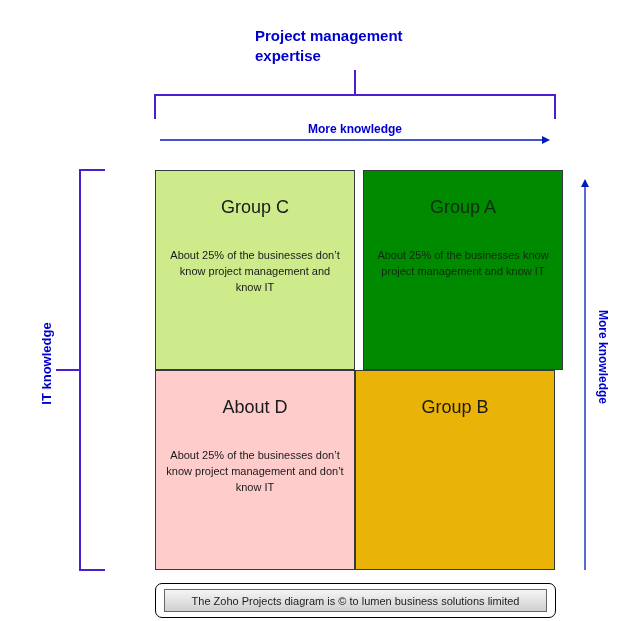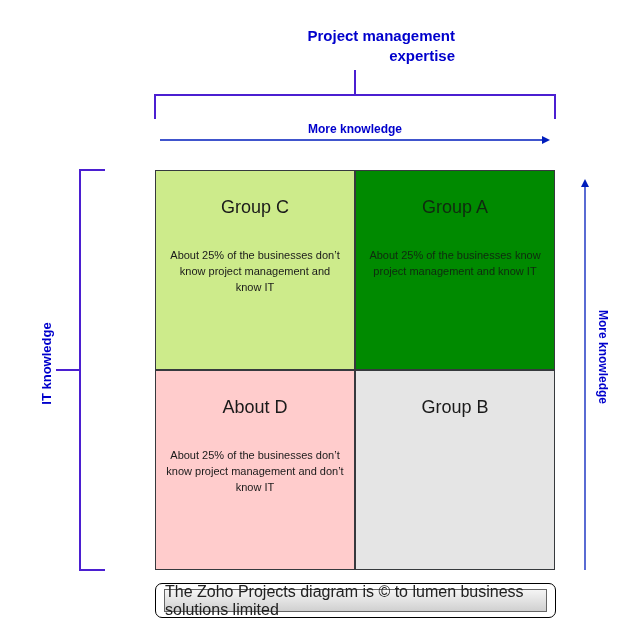--- a/index.html
+++ b/index.html
@@ -1,39 +1,39 @@
 <!DOCTYPE html>
 <html><head>
   <meta charset="utf-8">
   <style>
     html, body { margin:0; padding:0; background:#ffffff; }
     body { width:637px; height:621px; position:relative; overflow:hidden;
            font-family:"Liberation Sans", sans-serif; }
     .abs { position:absolute; }
     .blue-label { color:#0000cc; font-weight:bold; }
-    .title { left:255px; top:26px; width:200px; text-align:right; font-size:15px; line-height:20px; }
+    .title { left:255px; top:26px; width:200px; text-align:left; font-size:15px; line-height:20px; }
     .top-more { left:155px; top:122px; width:400px; text-align:center; font-size:12px; }
     svg.overlay { position:absolute; left:0; top:0; }
     .quad { position:absolute; width:200px; height:200px; box-sizing:border-box; border:1px solid #36393d;
             color:#1a1a1a; text-align:center; }
     .quad .gtitle { position:absolute; left:0; right:0; top:26px; font-size:18px; }
     .quad .gdesc { position:absolute; left:10px; right:10px; top:76px; font-size:11px; line-height:16px; }
     #qC { left:155px; top:170px; background:#cdeb8b; }
     #qA { left:355px; top:170px; background:#008a00; }
     #qD { left:155px; top:370px; background:#ffcccc; }
     #qB { left:355px; top:370px; background:#ffff88; }
     #qA .gtitle, #qA .gdesc { color:#0f2a0f; }
     .it-label { left:-14px; top:355px; width:120px; text-align:center; font-size:13px; line-height:17px;
                 transform:rotate(-90deg); transform-origin:center center; }
     .right-more { left:548px; top:350px; width:110px; text-align:center; font-size:12px;
                   transform:rotate(90deg); transform-origin:center center; }
     .footer-outer { left:155px; top:583px; width:401px; height:35px; box-sizing:border-box;
                     border:1px solid #000; border-radius:7px; background:#fff; }
     .footer-inner { position:absolute; left:8px; top:5px; right:8px; bottom:5px; border:1px solid #666;
-                    background:linear-gradient(#f5f5f5,#d0d0d0); font-size:16px; color:#222;
+                    background:linear-gradient(#f5f5f5,#d0d0d0); font-size:11px; color:#222;
                     display:flex; align-items:center; justify-content:center; }
   </style>
 </head>
 <body>
 
 <div class="abs blue-label title" style="color: rgb(0, 0, 204);">Project management expertise</div>
 <div class="abs blue-label top-more" style="color: rgb(0, 0, 204);">More knowledge</div>
 
 <svg class="overlay" width="637" height="621">
   <g stroke="#4b1fd1" stroke-width="2" fill="none">
@@ -54,27 +54,27 @@
   </g>
 </svg>
 
 <div class="abs blue-label it-label" style="color: rgb(0, 0, 204);">IT knowledge</div>
 <div class="abs blue-label right-more" style="color: rgb(0, 0, 204);">More knowledge</div>
 
 <div class="quad" id="qC" style="background: rgb(205, 235, 139);">
   <div class="gtitle">Group C</div>
   <div class="gdesc">About 25% of the businesses don’t know project management and know IT</div>
 </div>
-<div class="quad" id="qA" style="background: rgb(0, 138, 0);">
+<div class="quad" id="qA" style="background: rgb(0, 138, 0); margin-left: 8px;">
   <div class="gtitle">Group A</div>
   <div class="gdesc">About 25% of the businesses know project management and know IT</div>
 </div>
 <div class="quad" id="qD" style="background: rgb(255, 204, 204);">
   <div class="gtitle">About D</div>
   <div class="gdesc">About 25% of the businesses don’t know project management and don’t know IT</div>
 </div>
-<div class="quad" id="qB" style="background: #e5e5e5; text-decoration: underline;">
+<div class="quad" id="qB" style="background: #eab308; text-decoration: underline;">
   <div class="gtitle">Group B</div>
 </div>
 
 <div class="abs footer-outer">
   <div class="footer-inner">The Zoho Projects diagram is © to lumen business solutions limited</div>
 </div>
 
 </body></html>

